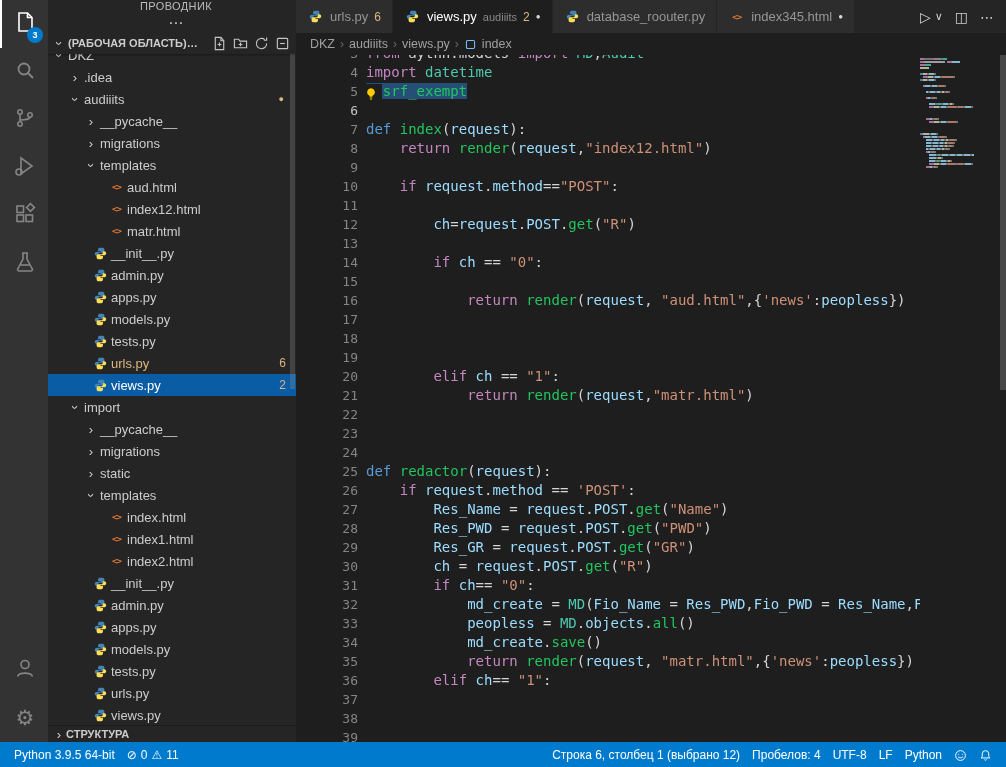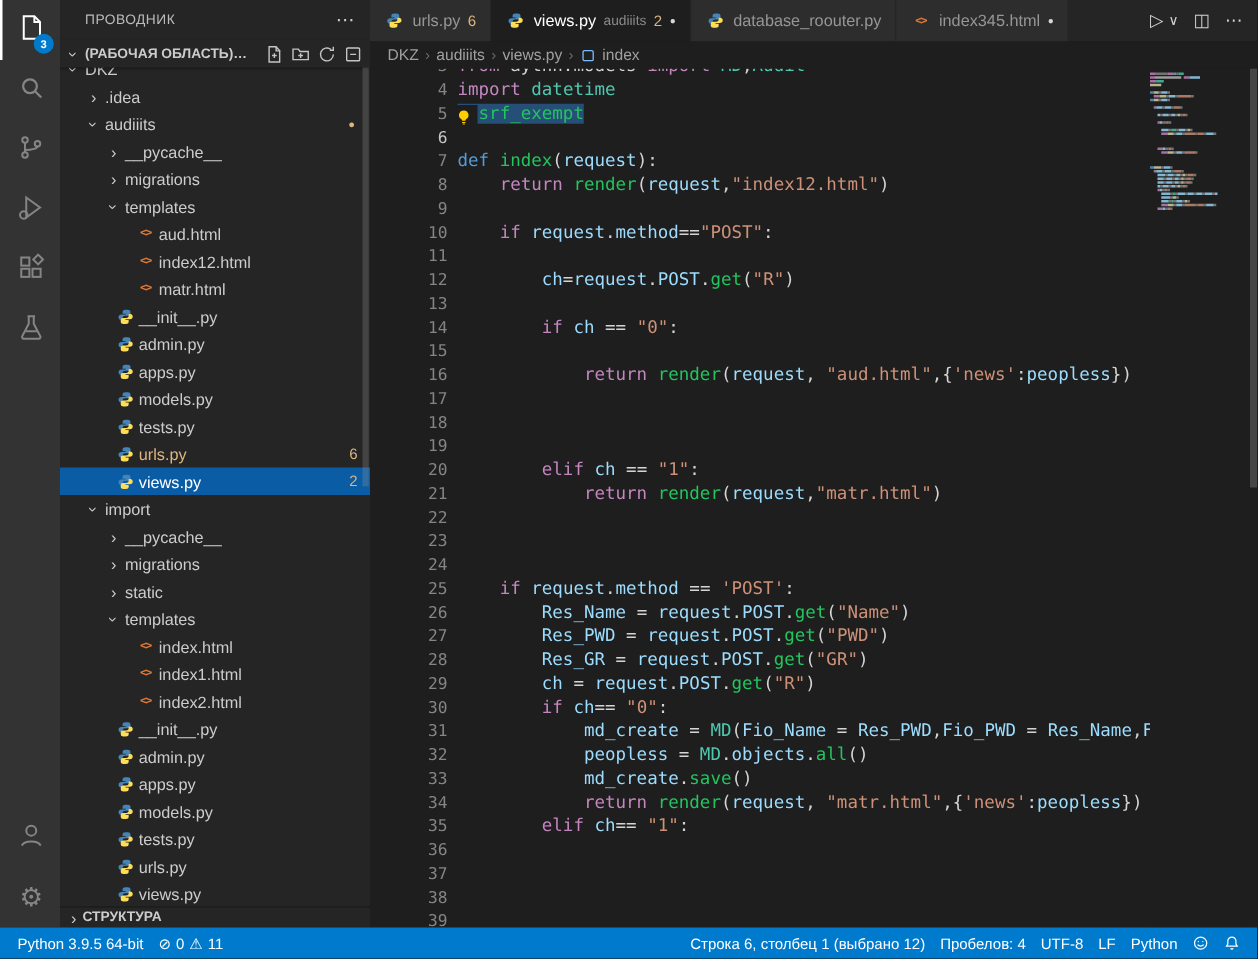--- a/index.html
+++ b/index.html
@@ -10,21 +10,21 @@
   .activitybar{position:absolute;left:0;top:0;bottom:25px;width:48px;background:#333333;display:flex;flex-direction:column;}
   .ab-top{flex:1}
   .ab-item{height:48px;display:flex;align-items:center;justify-content:center;color:#858585;position:relative;cursor:pointer;border-left:2px solid transparent;}
   .ab-item.active{color:#ffffff;border-left:2px solid #ffffff;}
   .ab-item svg{width:24px;height:24px;}
   .ab-badge{position:absolute;right:5px;bottom:5px;width:16px;height:16px;border-radius:50%;background:#007acc;color:#fff;font-size:9px;line-height:16px;text-align:center;font-weight:bold;}
   .gear-glyph{font-size:21px;}
 
   
   .sidebar{position:absolute;left:48px;top:0;bottom:25px;width:248px;background:#252526;overflow:hidden;}
-  .sb-title{height:32px;display:flex;align-items:center;padding:0 12px 0 20px;font-size:11px;color:#bbbbbb;letter-spacing:.4px;}
+  .sb-title{height:32px;display:flex;align-items:center;padding:0 12px 0 20px;font-size:11px;color:#bbbbbb;letter-spacing:.4px;flex-direction:column;}
   .sb-title .spacer{flex:1}
   .sb-actions{font-size:15px;color:#cccccc;cursor:pointer;}
   .sb-section{height:22px;display:flex;align-items:center;font-size:11px;font-weight:bold;color:#cccccc;padding:0 6px 0 4px;background:#252526;box-shadow:0 1px 2px rgba(0,0,0,.35);position:relative;z-index:3;}
   .sb-section .chev{margin-right:2px;}
   .sb-section-label{white-space:nowrap;overflow:hidden;text-overflow:ellipsis;max-width:130px;}
   .sb-section-icons{margin-left:auto;display:flex;gap:6px;color:#c5c5c5;}
   .sb-section-icons svg{width:15px;height:15px;stroke-width:1.2;cursor:pointer;}
   .chev{display:inline-block;width:14px;text-align:center;color:#cccccc;font-size:13px;font-weight:normal;}
   .chev.open{transform:rotate(90deg);}
   .tree{position:absolute;top:54px;left:0;right:0;bottom:16px;overflow:hidden;z-index:1;}
@@ -73,21 +73,21 @@
 
   .minimap{position:absolute;top:55px;right:6px;width:80px;bottom:0;background:#1e1e1e;z-index:3;padding-top:3px;cursor:pointer;}
   .mm-line{height:2px;margin-bottom:1px;display:flex;}
   .mm-line span{display:block;height:2px;opacity:.8;}
   .ed-scroll{position:absolute;top:55px;right:0;width:6px;bottom:0;z-index:4;}
   .ed-scroll .thumb{position:absolute;top:0;width:6px;height:335px;background:rgba(150,150,150,.35);}
 
   
   .statusbar{position:absolute;left:0;right:0;bottom:0;height:25px;background:#007acc;color:#ffffff;display:flex;align-items:center;font-size:12px;padding:0 8px;z-index:6;}
   .st-item{display:flex;align-items:center;gap:4px;padding:0 6px;cursor:pointer;white-space:nowrap;}
-  .st-right{margin-left:auto;display:flex;align-items:flex-start;}
+  .st-right{margin-left:auto;display:flex;align-items:flex-end;}
   .st-ic{font-size:12px;}
   .st-item svg{width:13px;height:13px;}
 </style>
 </head>
 <body>
 
 <div class="app">
 
   <nav class="activitybar">
     <div class="ab-top">
@@ -512,20 +512,21 @@
           <div class="cl"></div>
           <div class="cl"><span class="tk-p">            </span><span class="tk-k">return </span><span class="tk-f">render</span><span class="tk-p">(</span><span class="tk-v">request</span><span class="tk-p">, </span><span class="tk-s">"aud.html"</span><span class="tk-p">,{</span><span class="tk-s">'news'</span><span class="tk-p">:</span><span class="tk-v">peopless</span><span class="tk-p">})</span></div>
           <div class="cl"></div>
           <div class="cl"></div>
           <div class="cl"></div>
           <div class="cl"><span class="tk-p">        </span><span class="tk-k">elif </span><span class="tk-v">ch</span><span class="tk-p"> == </span><span class="tk-s">"1"</span><span class="tk-p">:</span></div>
           <div class="cl"><span class="tk-p">            </span><span class="tk-k">return </span><span class="tk-f">render</span><span class="tk-p">(</span><span class="tk-v">request</span><span class="tk-p">,</span><span class="tk-s">"matr.html"</span><span class="tk-p">)</span></div>
           <div class="cl"></div>
           <div class="cl"></div>
           <div class="cl"></div>
+          <div class="cl"><span class="tk-d">def </span><span class="tk-f">redactor</span><span class="tk-p">(</span><span class="tk-v">request</span><span class="tk-p">):</span></div>
           <div class="cl"><span class="tk-p">    </span><span class="tk-k">if </span><span class="tk-v">request</span><span class="tk-p">.</span><span class="tk-v">method</span><span class="tk-p"> == </span><span class="tk-s">'POST'</span><span class="tk-p">:</span></div>
           <div class="cl"><span class="tk-p">        </span><span class="tk-v">Res_Name</span><span class="tk-p"> = </span><span class="tk-v">request</span><span class="tk-p">.</span><span class="tk-v">POST</span><span class="tk-p">.</span><span class="tk-f">get</span><span class="tk-p">(</span><span class="tk-s">"Name"</span><span class="tk-p">)</span></div>
           <div class="cl"><span class="tk-p">        </span><span class="tk-v">Res_PWD</span><span class="tk-p"> = </span><span class="tk-v">request</span><span class="tk-p">.</span><span class="tk-v">POST</span><span class="tk-p">.</span><span class="tk-f">get</span><span class="tk-p">(</span><span class="tk-s">"PWD"</span><span class="tk-p">)</span></div>
           <div class="cl"><span class="tk-p">        </span><span class="tk-v">Res_GR</span><span class="tk-p"> = </span><span class="tk-v">request</span><span class="tk-p">.</span><span class="tk-v">POST</span><span class="tk-p">.</span><span class="tk-f">get</span><span class="tk-p">(</span><span class="tk-s">"GR"</span><span class="tk-p">)</span></div>
           <div class="cl"><span class="tk-p">        </span><span class="tk-v">ch</span><span class="tk-p"> = </span><span class="tk-v">request</span><span class="tk-p">.</span><span class="tk-v">POST</span><span class="tk-p">.</span><span class="tk-f">get</span><span class="tk-p">(</span><span class="tk-s">"R"</span><span class="tk-p">)</span></div>
           <div class="cl"><span class="tk-p">        </span><span class="tk-k">if </span><span class="tk-v">ch</span><span class="tk-p">== </span><span class="tk-s">"0"</span><span class="tk-p">:</span></div>
           <div class="cl"><span class="tk-p">            </span><span class="tk-v">md_create</span><span class="tk-p"> = </span><span class="tk-t">MD</span><span class="tk-p">(</span><span class="tk-v">Fio_Name</span><span class="tk-p"> = </span><span class="tk-v">Res_PWD</span><span class="tk-p">,</span><span class="tk-v">Fio_PWD</span><span class="tk-p"> = </span><span class="tk-v">Res_Name</span><span class="tk-p">,</span><span class="tk-v">Fi</span></div>
           <div class="cl"><span class="tk-p">            </span><span class="tk-v">peopless</span><span class="tk-p"> = </span><span class="tk-t">MD</span><span class="tk-p">.</span><span class="tk-v">objects</span><span class="tk-p">.</span><span class="tk-f">all</span><span class="tk-p">()</span></div>
           <div class="cl"><span class="tk-p">            </span><span class="tk-v">md_create</span><span class="tk-p">.</span><span class="tk-f">save</span><span class="tk-p">()</span></div>
           <div class="cl"><span class="tk-p">            </span><span class="tk-k">return </span><span class="tk-f">render</span><span class="tk-p">(</span><span class="tk-v">request</span><span class="tk-p">, </span><span class="tk-s">"matr.html"</span><span class="tk-p">,{</span><span class="tk-s">'news'</span><span class="tk-p">:</span><span class="tk-v">peopless</span><span class="tk-p">})</span></div>

